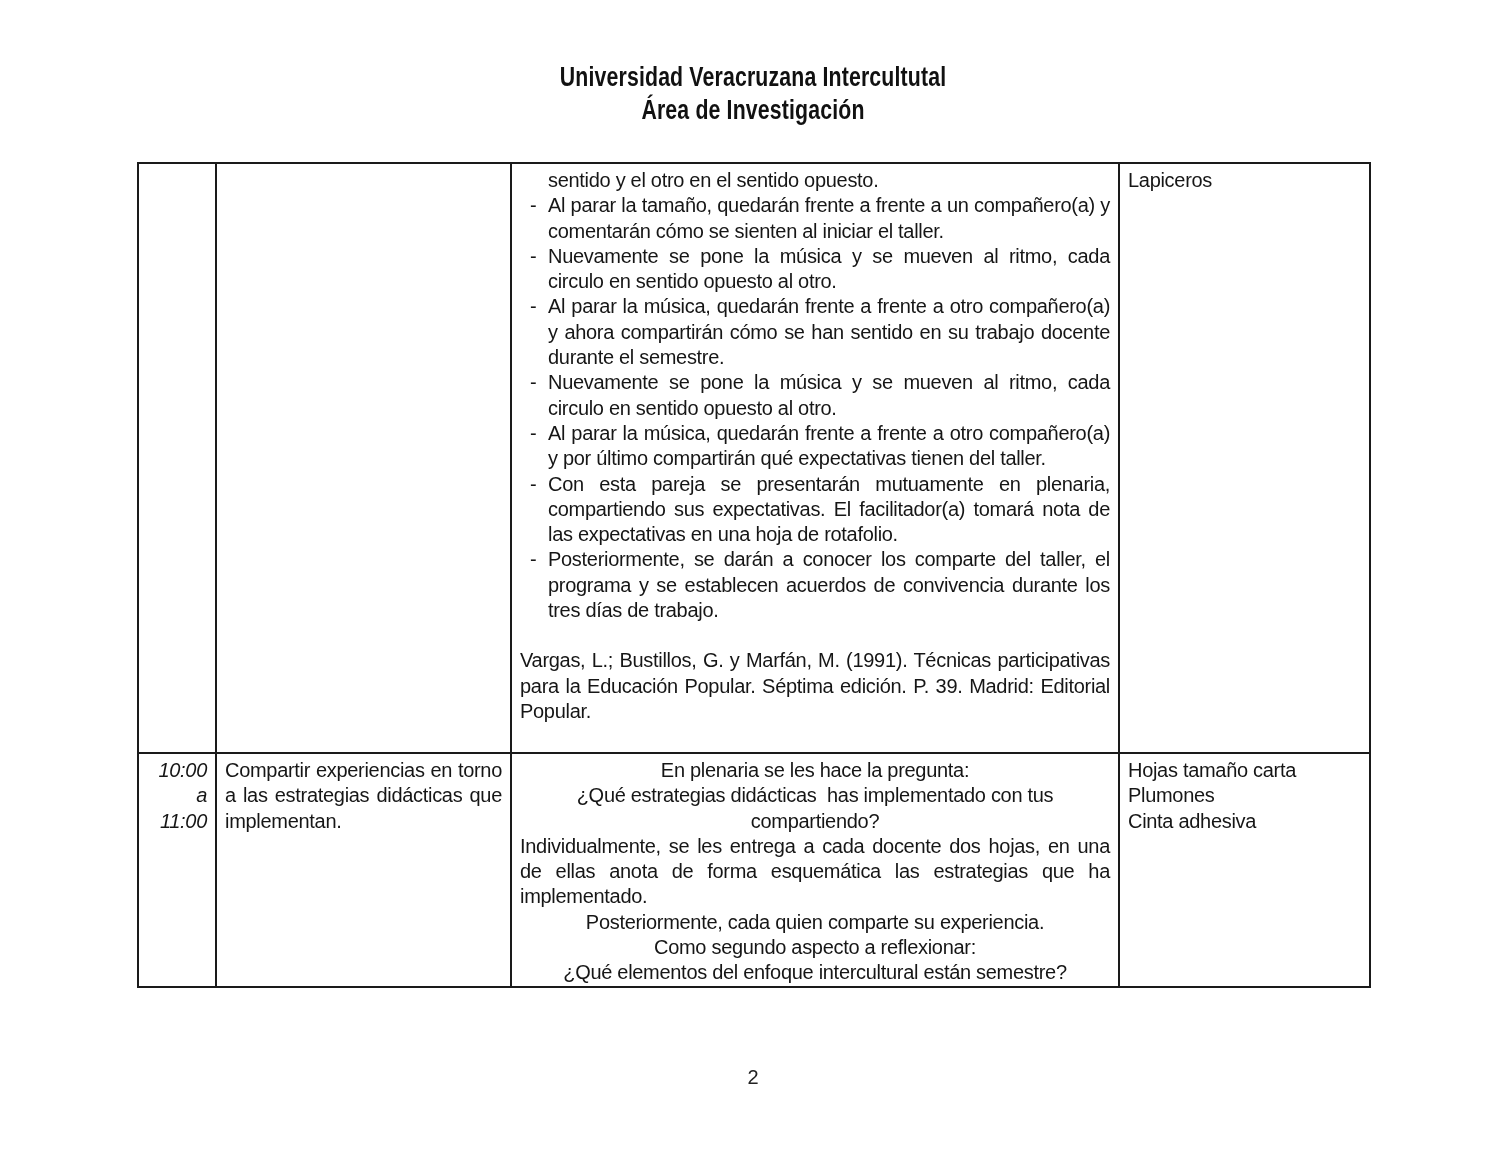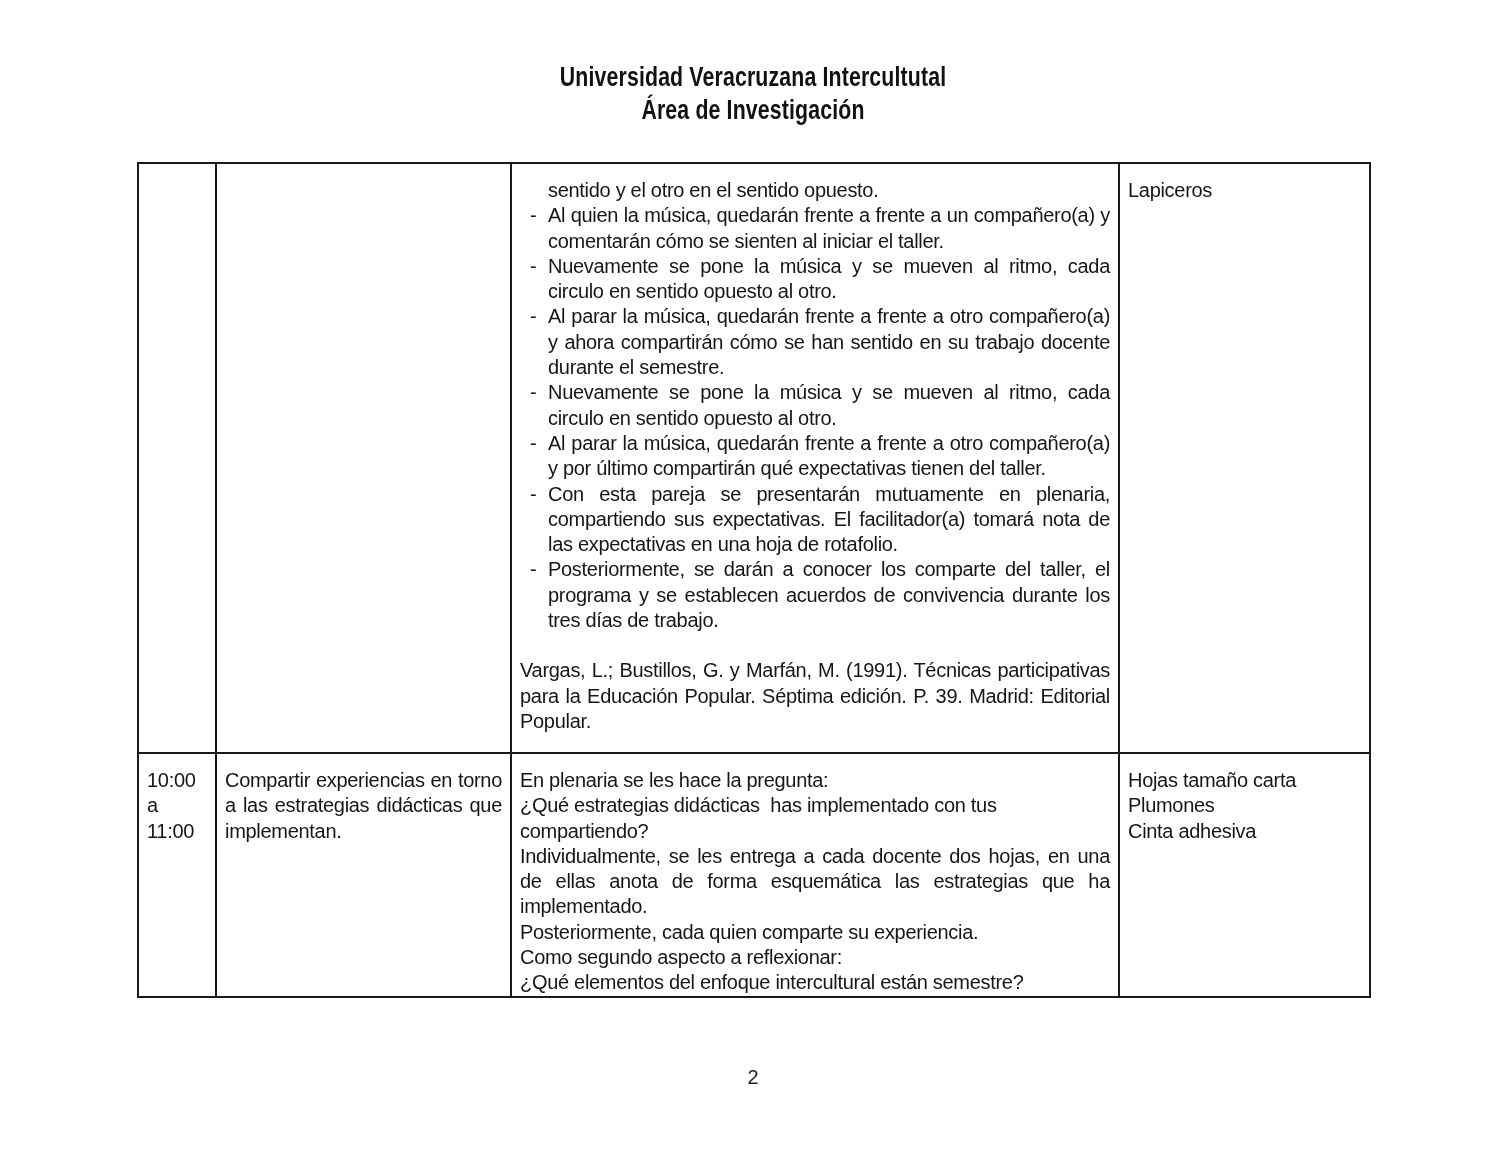--- a/index.html
+++ b/index.html
@@ -33,21 +33,21 @@
     width: 1232px; height: 816px;
     border-collapse: collapse;
     table-layout: fixed;
     font-size: 20px;
     line-height: 25.3px;
     letter-spacing: -0.3px;
   }
   table.schedule td {
     border: 2px solid #1a1a1a;
     vertical-align: top;
-    padding: 14px 8px 0 8px;
+    padding: 4px 8px 0 8px;
     overflow: hidden;
   }
   tr.row-1 { height: 590px; }
   tr.row-2 { height: 226px; }
 
   td.col-time      { padding-left: 6px;  padding-right: 4px; }
   td.col-activities{ padding-left: 8px;  padding-right: 12px; }
   td.col-materials { padding-left: 8px; margin-left: 27px; }
 
   
@@ -58,25 +58,25 @@
     text-align: justify;
   }
   .bullet .dash {
     position: absolute;
     left: 10px; top: 0;
   }
   .blank-line { height: 25px; }
   .citation { text-align: justify; }
 
   
-  .para          { text-align: left; white-space: pre-wrap; }
+  .para          { text-align: center; white-space: pre-wrap; }
   .para-justify  { text-align: justify; }
   .objective-text{ text-align: justify; }
 
-  .time-line { text-align: left; }
+  .time-line { text-align: right; font-style: italic; }
 
   
   .page-number {
     position: absolute;
     left: 137px; top: 1066px; width: 1232px;
     text-align: center;
     font-size: 20px;
     color: #222;
   }
 </style>
@@ -98,21 +98,21 @@
 
   <tbody>
       <tr class="row-1">
     <td class="col-time"></td>
     <td class="col-objective"></td>
     <td class="col-activities">
       <div class="cont-line">sentido y el otro en el sentido opuesto.</div>
 
       <div class="bullet">
         <span class="dash">-</span>
-        <span>Al quien la música, quedarán frente a frente a un compañero(a) y comentarán cómo se sienten al iniciar el taller.</span>
+        <span>Al parar la tamaño, quedarán frente a frente a un compañero(a) y comentarán cómo se sienten al iniciar el taller.</span>
       </div>
       <div class="bullet">
         <span class="dash">-</span>
         <span>Nuevamente se pone la música y se mueven al ritmo, cada circulo en sentido opuesto al otro.</span>
       </div>
       <div class="bullet">
         <span class="dash">-</span>
         <span>Al parar la música, quedarán frente a frente a otro compañero(a) y ahora compartirán cómo se han sentido en su trabajo docente durante el semestre.</span>
       </div>
       <div class="bullet">

